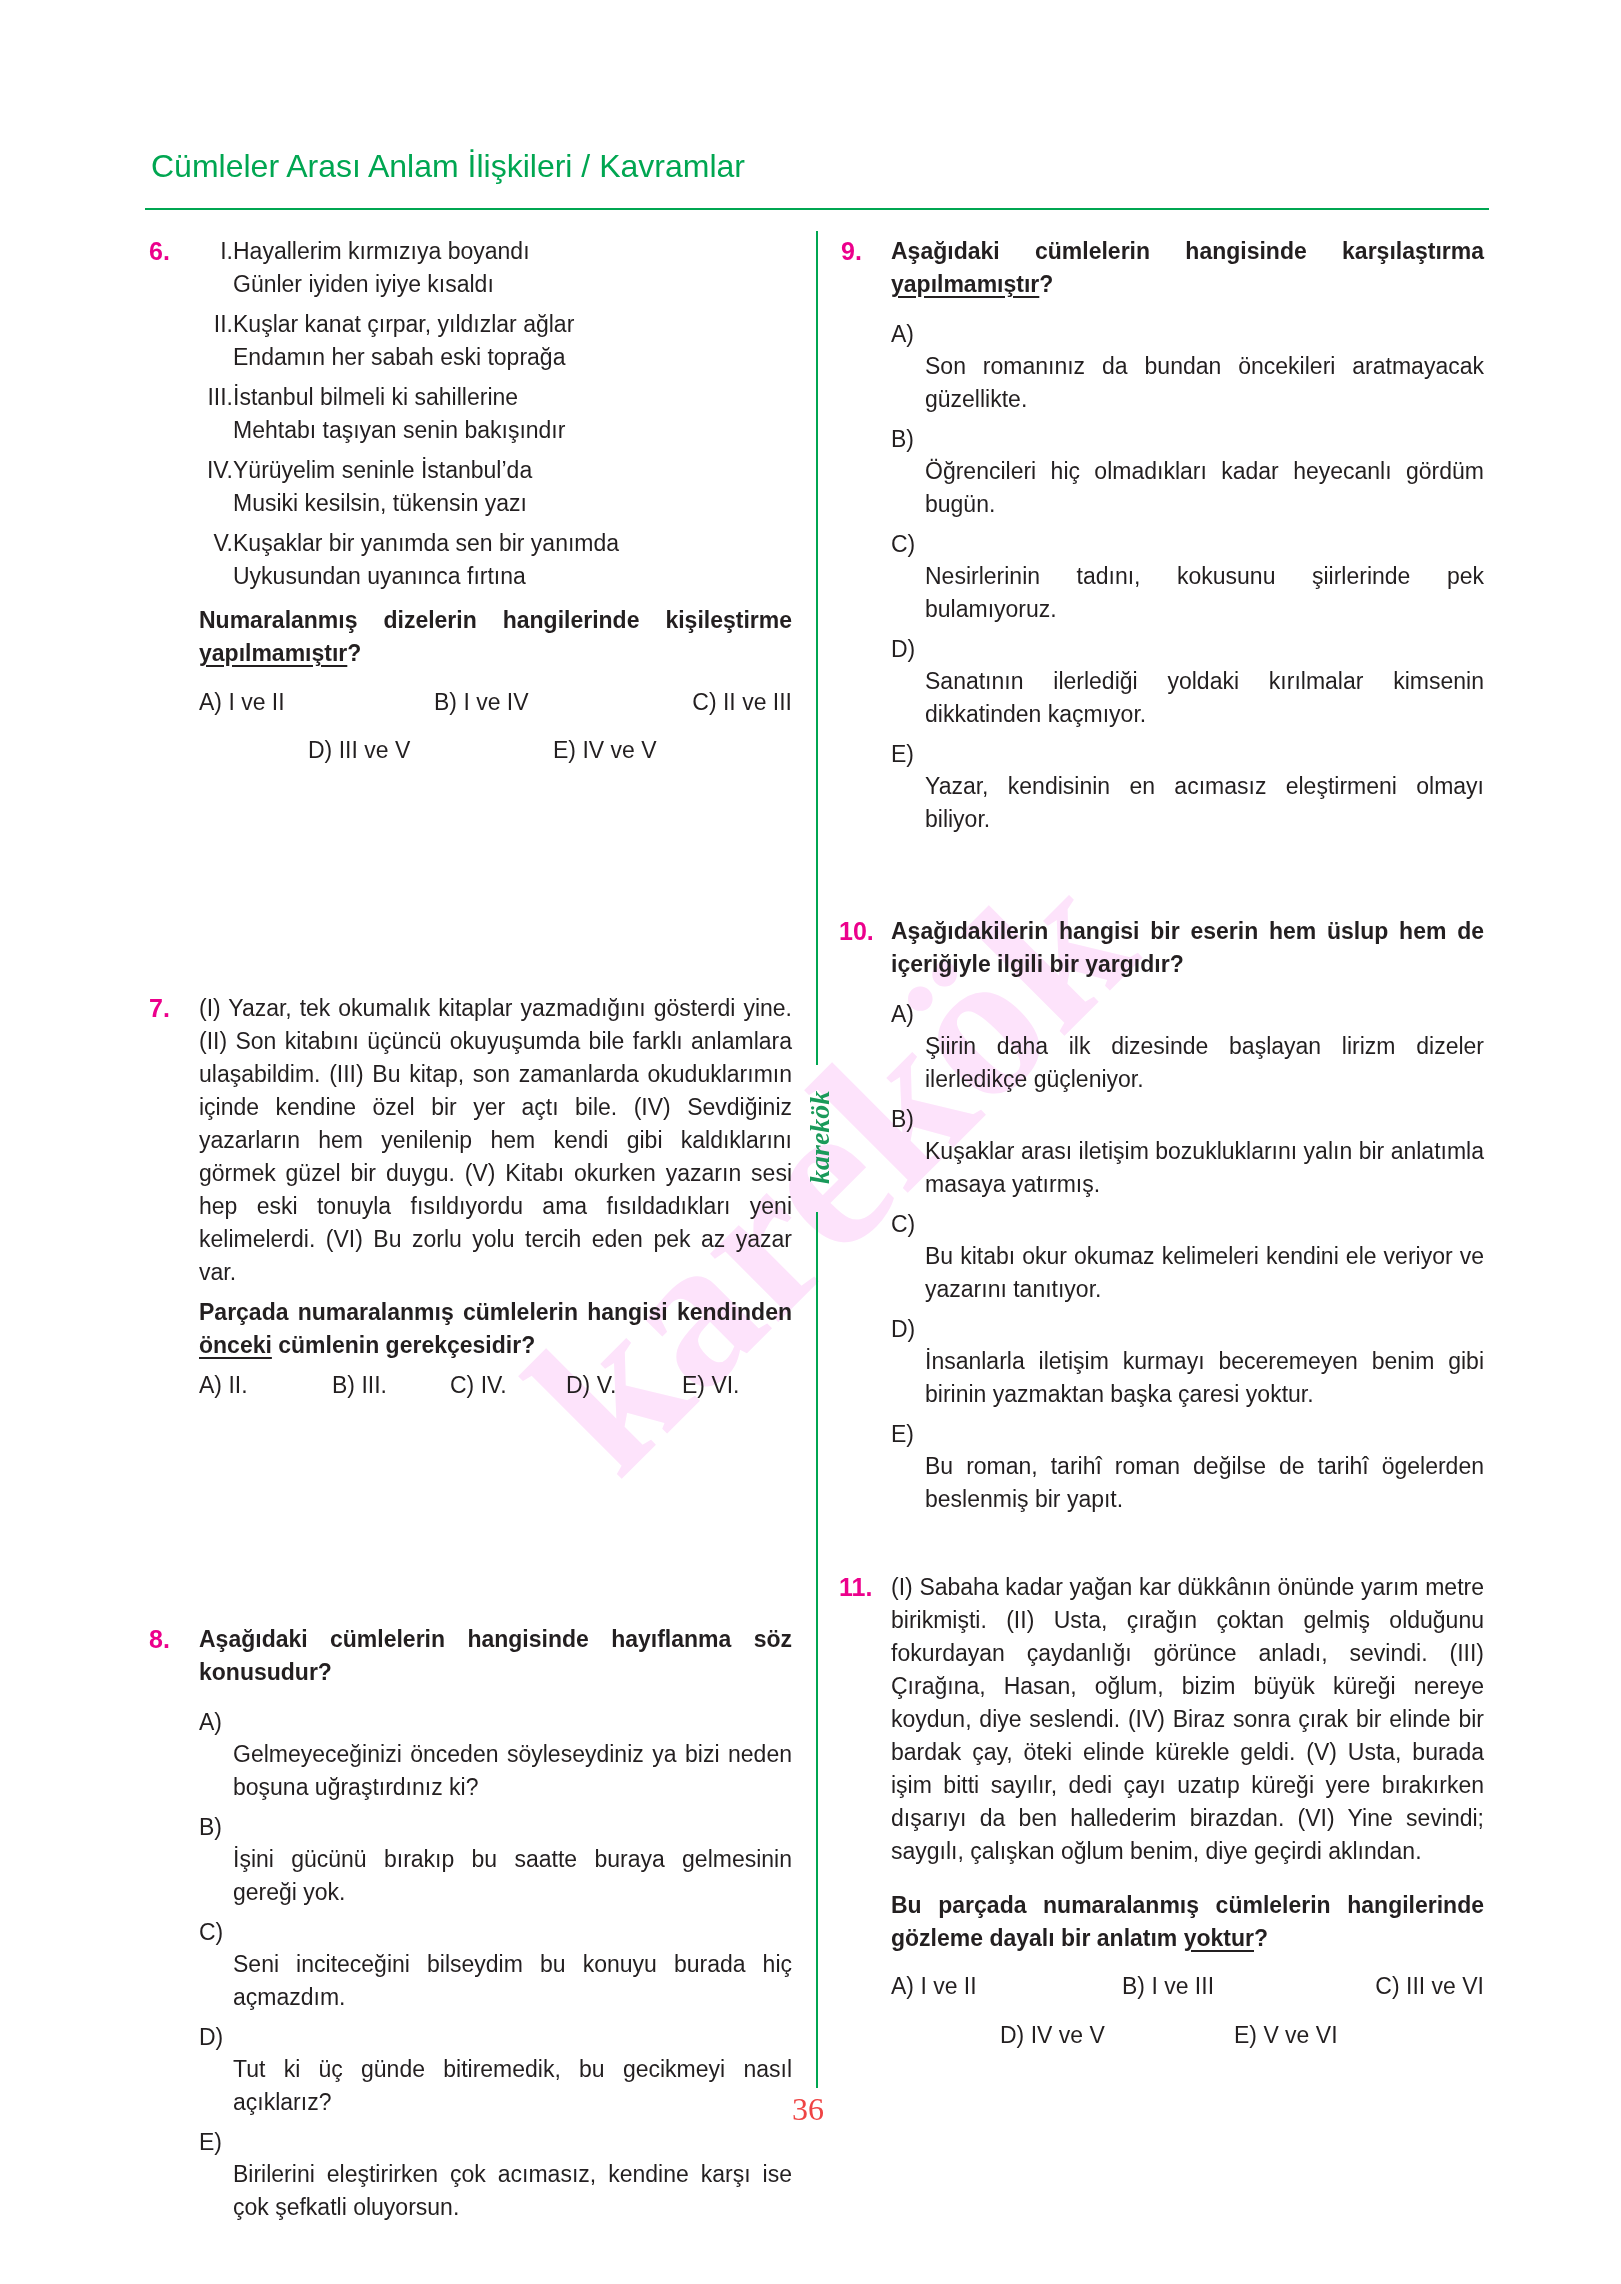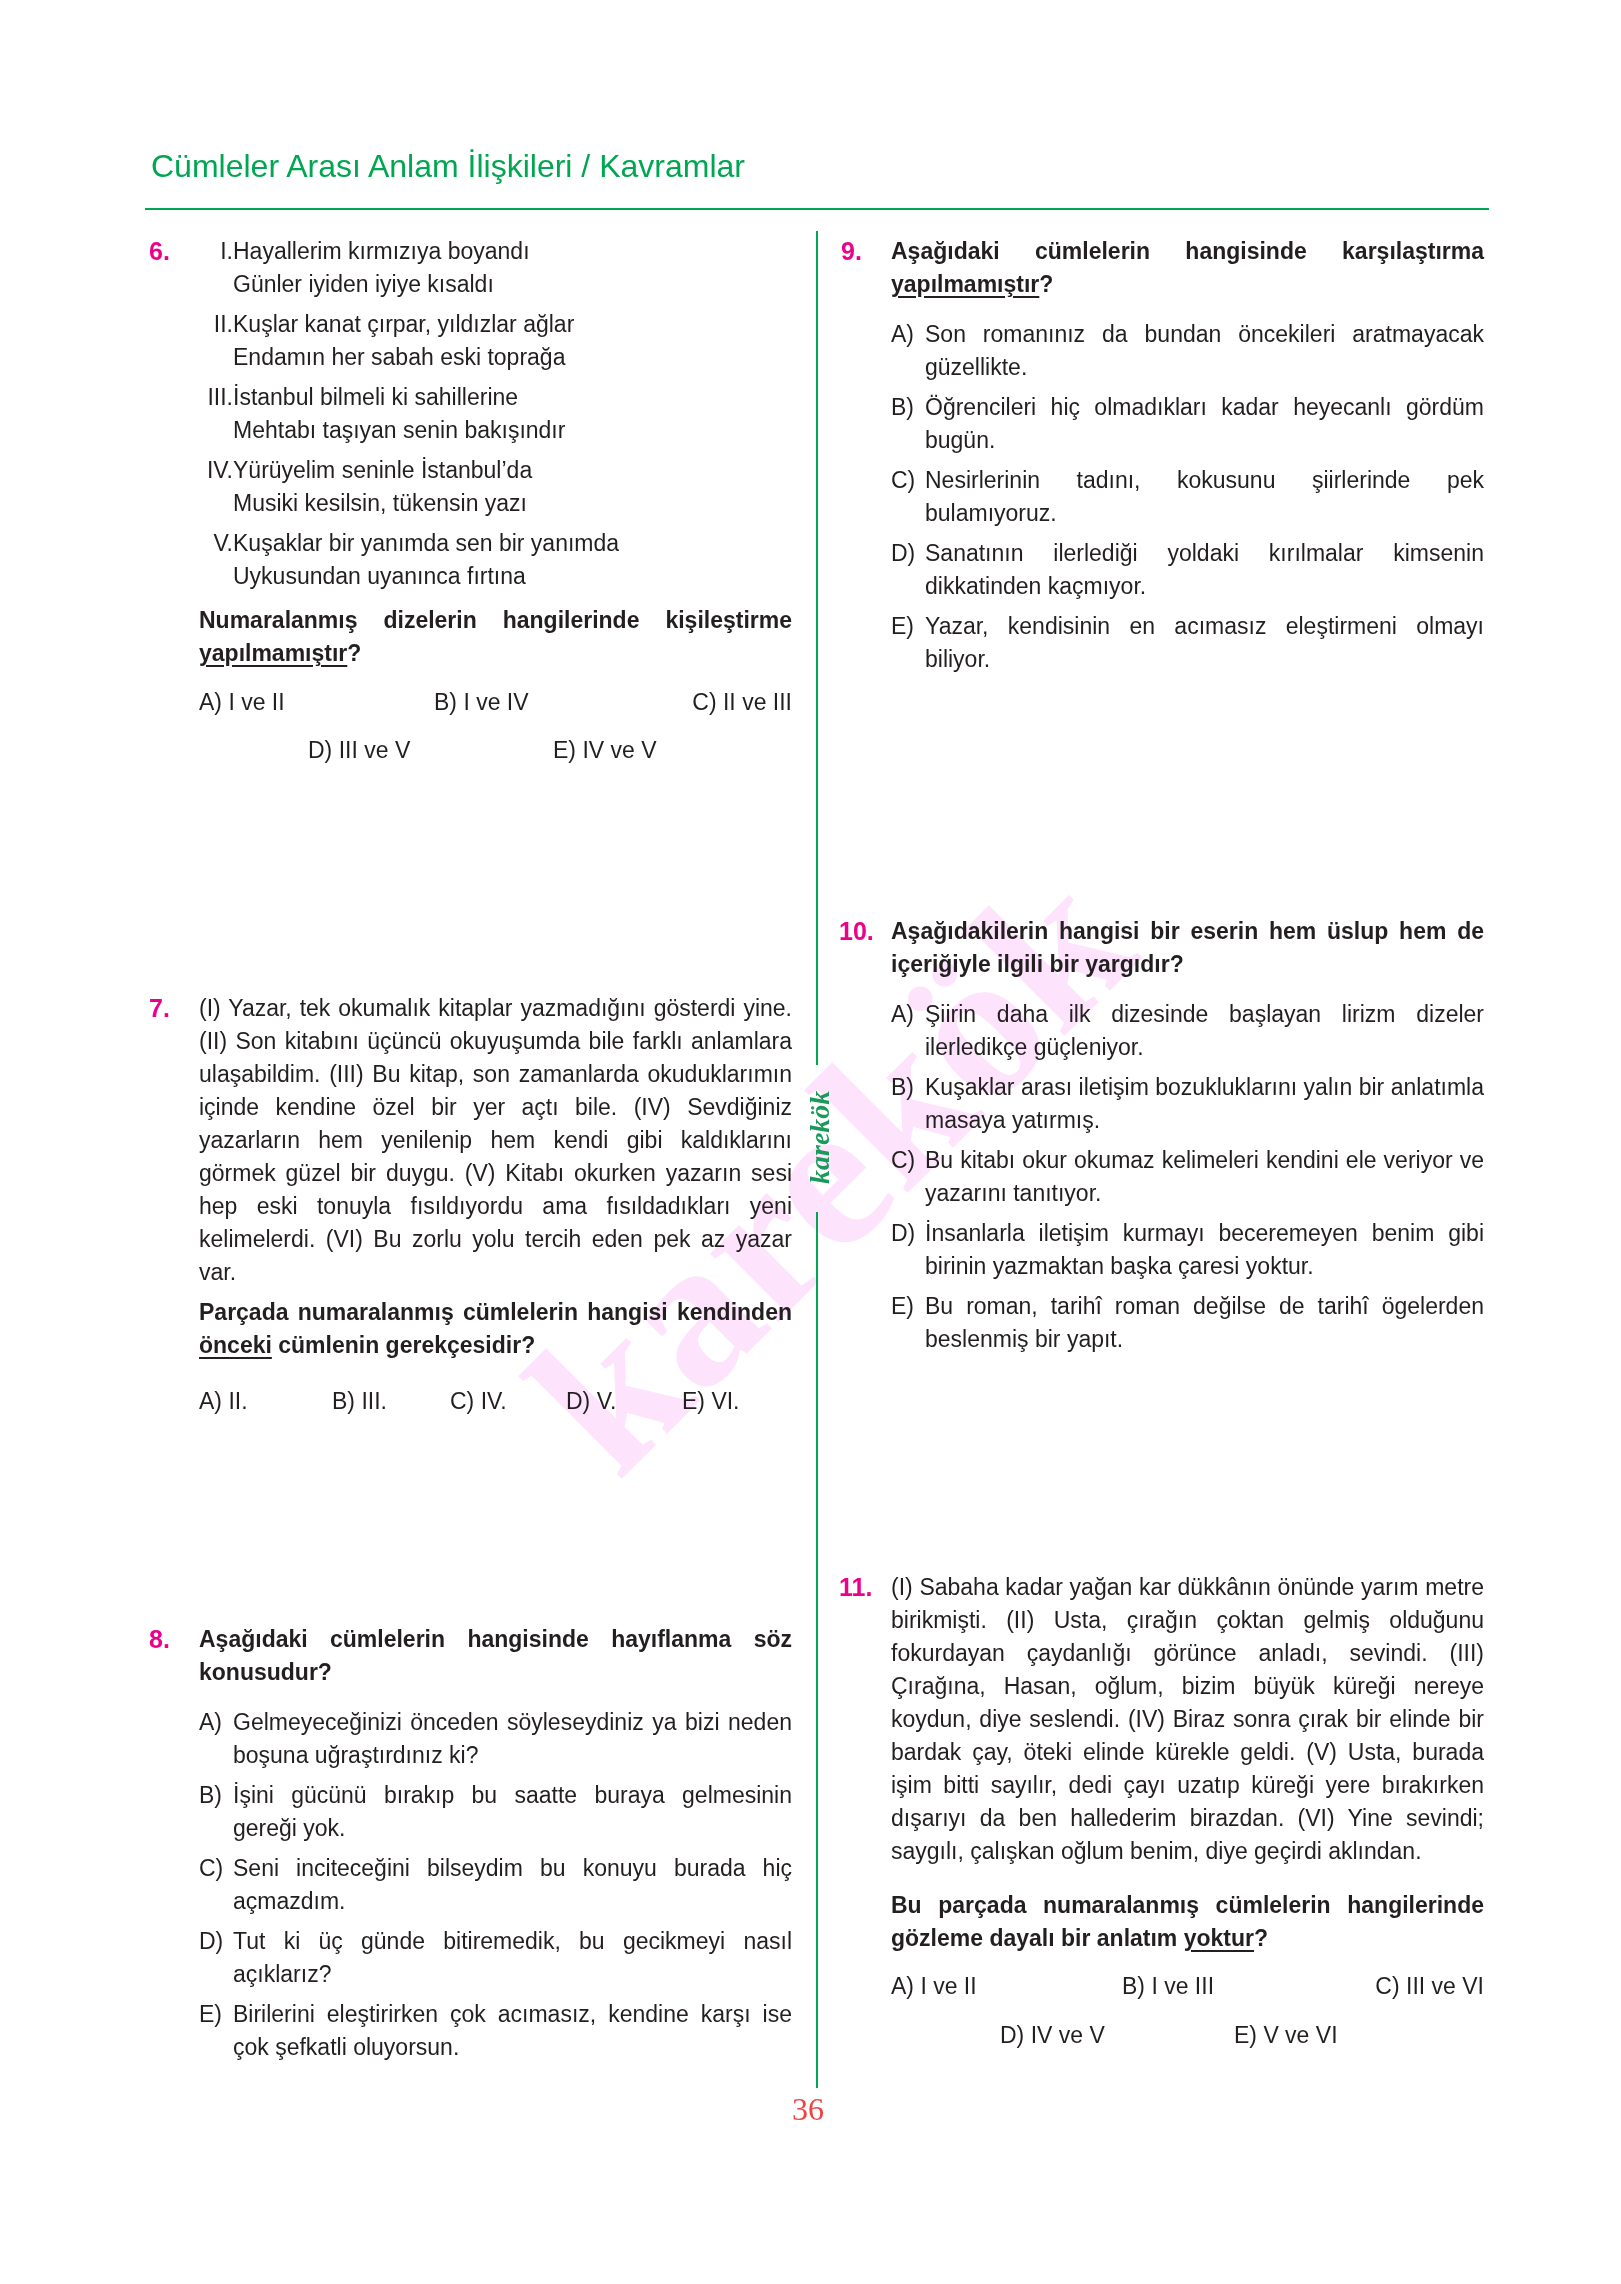--- a/index.html
+++ b/index.html
@@ -26,21 +26,21 @@
   .q .passage { text-align: justify; }
   .u { text-decoration: underline; text-underline-offset: 3.5px; }
   .poem-line { display: flex; }
   .poem-line .roman { width: 34px; text-align: right; padding-right: 0; flex-shrink: 0; }
   .poem-line .txt { padding-left: 0; }
   .poem-group { margin-bottom: 7px; }
   .poem-line.cont .roman { visibility: hidden; }
   .opts { margin-top: 9.8px; }
   .opt { display: flex; text-align: justify; margin-bottom: 7px; }
   .opt .letter { width: 34px; flex-shrink: 0; }
-  .opt .otext { flex: 1; text-align: justify; }
+  .opt .otext { flex: 1; text-align: justify; margin-top: 32px; }
   .inline-opts { position: relative; height: 33px; margin-top: 15.4px; }
   .inline-opts span { position: absolute; top: 0; white-space: nowrap; }
   .page-num { position: absolute; left: 792px; top: 2091px; font-family: "Liberation Serif", serif;
               font-size: 32px; color: #ef4444; }
 </style>
 </head>
 <body>
 
 <div class="watermark">karekök</div>
 
@@ -118,21 +118,21 @@
     <span style="left:354px">E) IV ve V</span>
   </div>
 </div>
 
 <div class="q" style="left:199px; top:992px; width:593px;">
   <span class="num">7.</span>
   <div class="passage">(I) Yazar, tek okumalık kitaplar yazmadığını gösterdi yine. (II) Son kitabını üçüncü okuyuşumda bile farklı anlamlara ulaşabildim. (III) Bu kitap, son zamanlarda okuduklarımın içinde kendine özel bir yer açtı bile. (IV) Sevdiğiniz yazarların hem yenilenip hem kendi gibi kaldıklarını görmek güzel bir duygu. (V) Kitabı okurken yazarın sesi hep eski tonuyla fısıldıyordu ama fısıldadıkları yeni kelimelerdi. (VI) Bu zorlu yolu tercih eden pek az yazar var.</div>
   <div class="stem" style="margin-top:7px;">
     <span>Parçada numaralanmış cümlelerin hangisi kendinden </span><span class="u">önceki</span><span> cümlenin gerekçesidir?</span>
   </div>
-  <div class="inline-opts" style="margin-top:23px;">
+  <div class="inline-opts" style="margin-top:7px;">
     <span style="left:0">A) II.</span>
     <span style="left:133px">B) III.</span>
     <span style="left:251px">C) IV.</span>
     <span style="left:367px">D) V.</span>
     <span style="left:483px">E) VI.</span>
   </div>
 </div>
 
 <div class="q" style="left:199px; top:1623px; width:593px;">
   <span class="num">8.</span>

